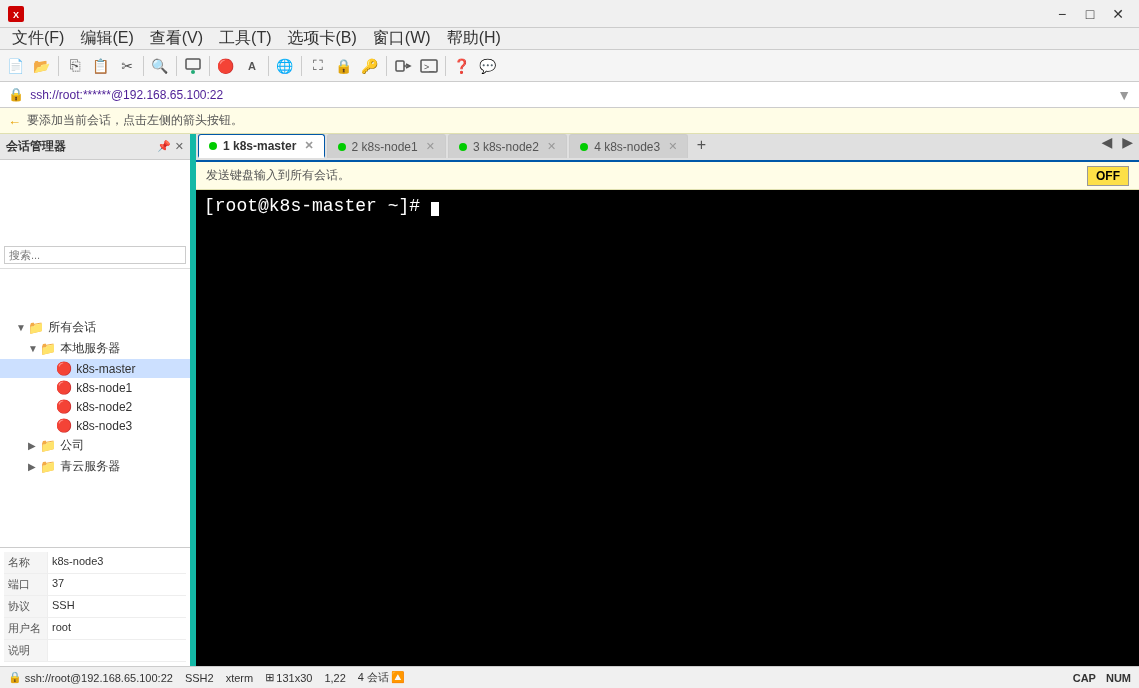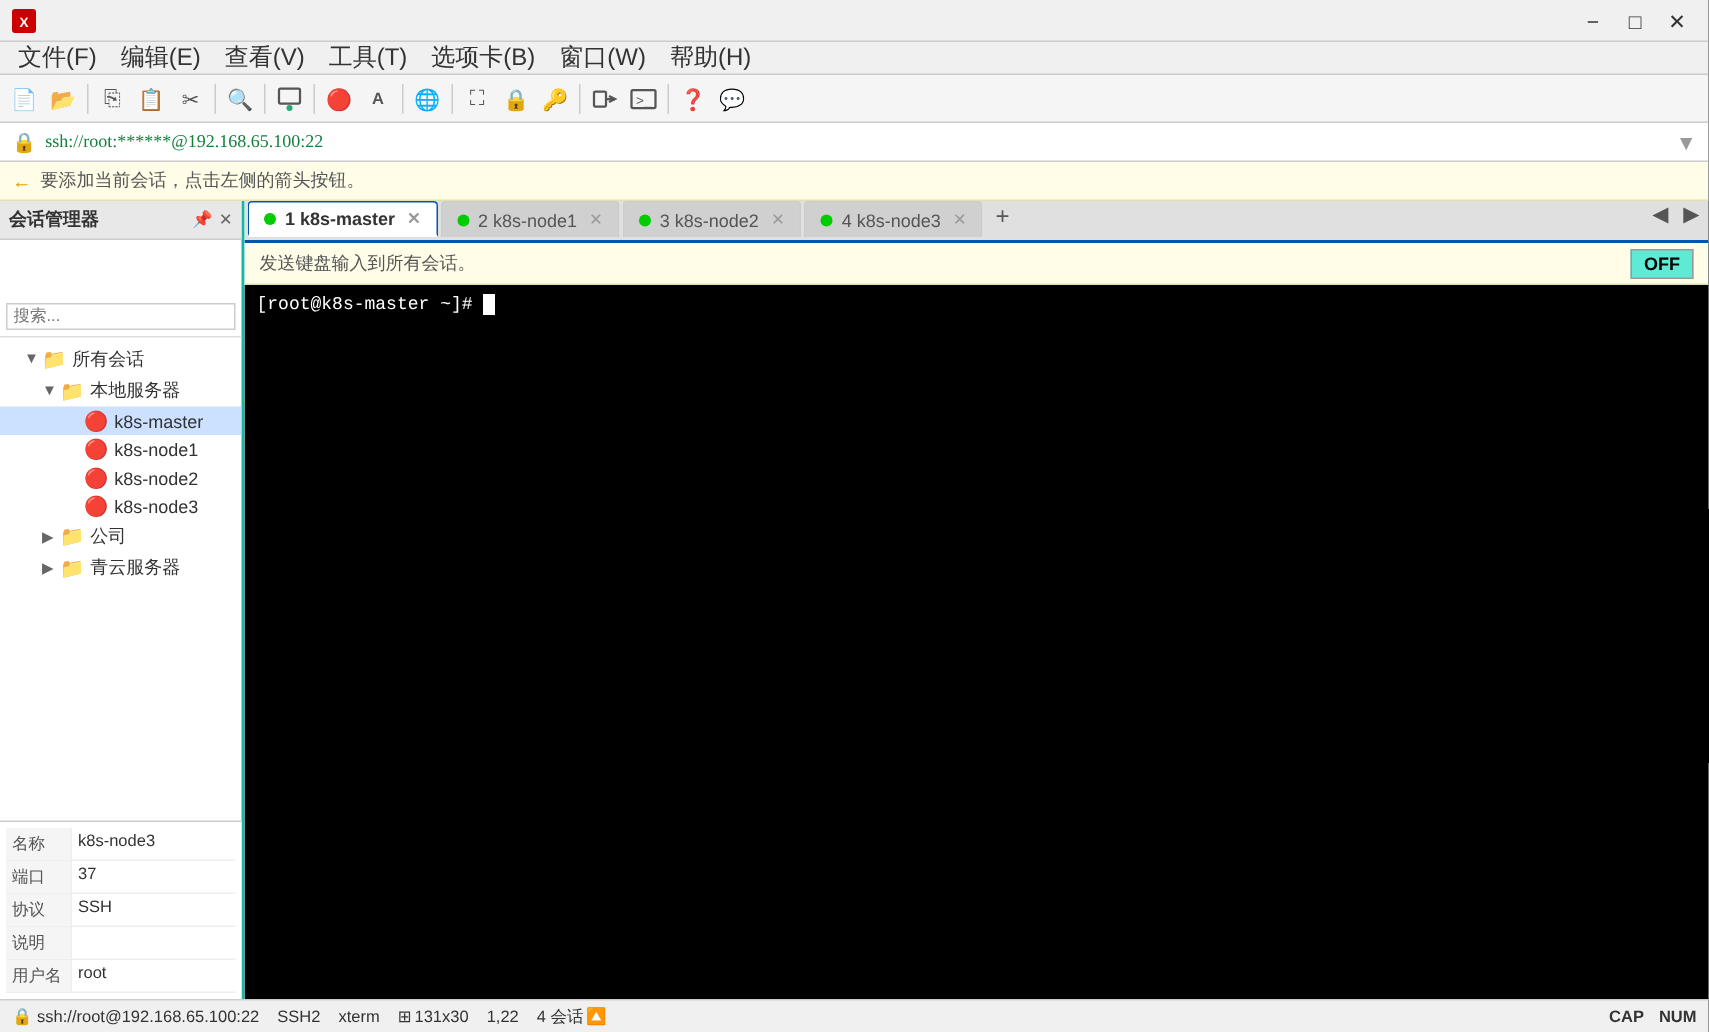--- a/index.html
+++ b/index.html
@@ -52,46 +52,47 @@
     #addressbar {
       height: 26px;
       background: #fff;
       display: flex;
       align-items: center;
       padding: 0 8px;
       border-bottom: 1px solid #ccc;
       gap: 6px;
     }
     #addressbar-lock { color: #f90; font-size: 13px; }
-    #addressbar-text { font-size: 12px; color: #15803d; flex: 1; font-family: Liberation Serif, serif; }
+    #addressbar-text { font-size: 12px; color: #4c1d95; flex: 1; }
     #addressbar-arrow { color: #999; font-size: 14px; cursor: pointer; }
 
     
     #infobar {
       height: 26px;
       background: #fffde7;
       display: flex;
       align-items: center;
       padding: 0 8px;
       border-bottom: 1px solid #e0e0b0;
       gap: 6px;
     }
     #infobar-icon { color: #e8a000; font-size: 13px; }
     #infobar-text { font-size: 12px; color: #555; flex: 1; }
 
     
     #main { display: flex; height: calc(688px - 28px - 22px - 32px - 26px - 26px - 22px); }
 
     
     #sidebar {
-      width: 163px;
+      width: 196px;
       background: #fff;
-      border-right: 2px solid #14b8a6;
+      border-right: 6px solid #14b8a6;
       display: flex;
       flex-direction: column;
+      gap: 44px;
     }
     #sidebar-header {
       height: 26px;
       background: #e8e8e8;
       display: flex;
       align-items: center;
       padding: 0 6px;
       border-bottom: 1px solid #ccc;
       justify-content: space-between;
     }
@@ -164,29 +165,29 @@
     #broadcast-bar {
       height: 28px;
       background: #fffde7;
       display: flex;
       align-items: center;
       padding: 0 10px;
       border-bottom: 1px solid #e0e0b0;
       justify-content: space-between;
     }
     #broadcast-text { font-size: 12px; color: #555; }
-    #broadcast-toggle { padding: 2px 8px; border: 1px solid #999; background: #5eead4; cursor: pointer; font-size: 12px; font-weight: bold; }
+    #broadcast-toggle { padding: 2px 8px; border: 1px solid #999; background: #fde047; cursor: pointer; font-size: 12px; font-weight: bold; }
 
     
     #terminal {
       flex: 1;
       background: #000;
       color: #fff;
       font-family: 'Courier New', monospace;
-      font-size: 12px;
+      font-size: 18px;
       padding: 6px 8px;
       overflow: hidden;
       position: relative;
     }
     .terminal-prompt { color: #fff; }
     .cursor { display: inline-block; width: 8px; height: 14px; background: #fff; vertical-align: text-bottom; animation: blink 1s step-end infinite; }
     @keyframes blink { 50% { opacity: 0; } }
 
     
     #content-pane {
@@ -370,26 +371,26 @@
       </div>
       <div class="info-row">
         <span class="info-label">端口</span>
         <span class="info-value">37</span>
       </div>
       <div class="info-row">
         <span class="info-label">协议</span>
         <span class="info-value">SSH</span>
       </div>
       <div class="info-row">
+        <span class="info-label">用户名</span>
+        <span class="info-value">root</span>
+      </div>
+      <div class="info-row">
         <span class="info-label">说明</span>
         <span class="info-value"></span>
-      </div>
-      <div class="info-row">
-        <span class="info-label">用户名</span>
-        <span class="info-value">root</span>
       </div>
     </div>
   </div>
 
   <div id="content-pane">
 
     <div id="tabbar">
       <div class="tab active">
         <span class="tab-dot-green"></span>
         <span>1 k8s-master</span>

